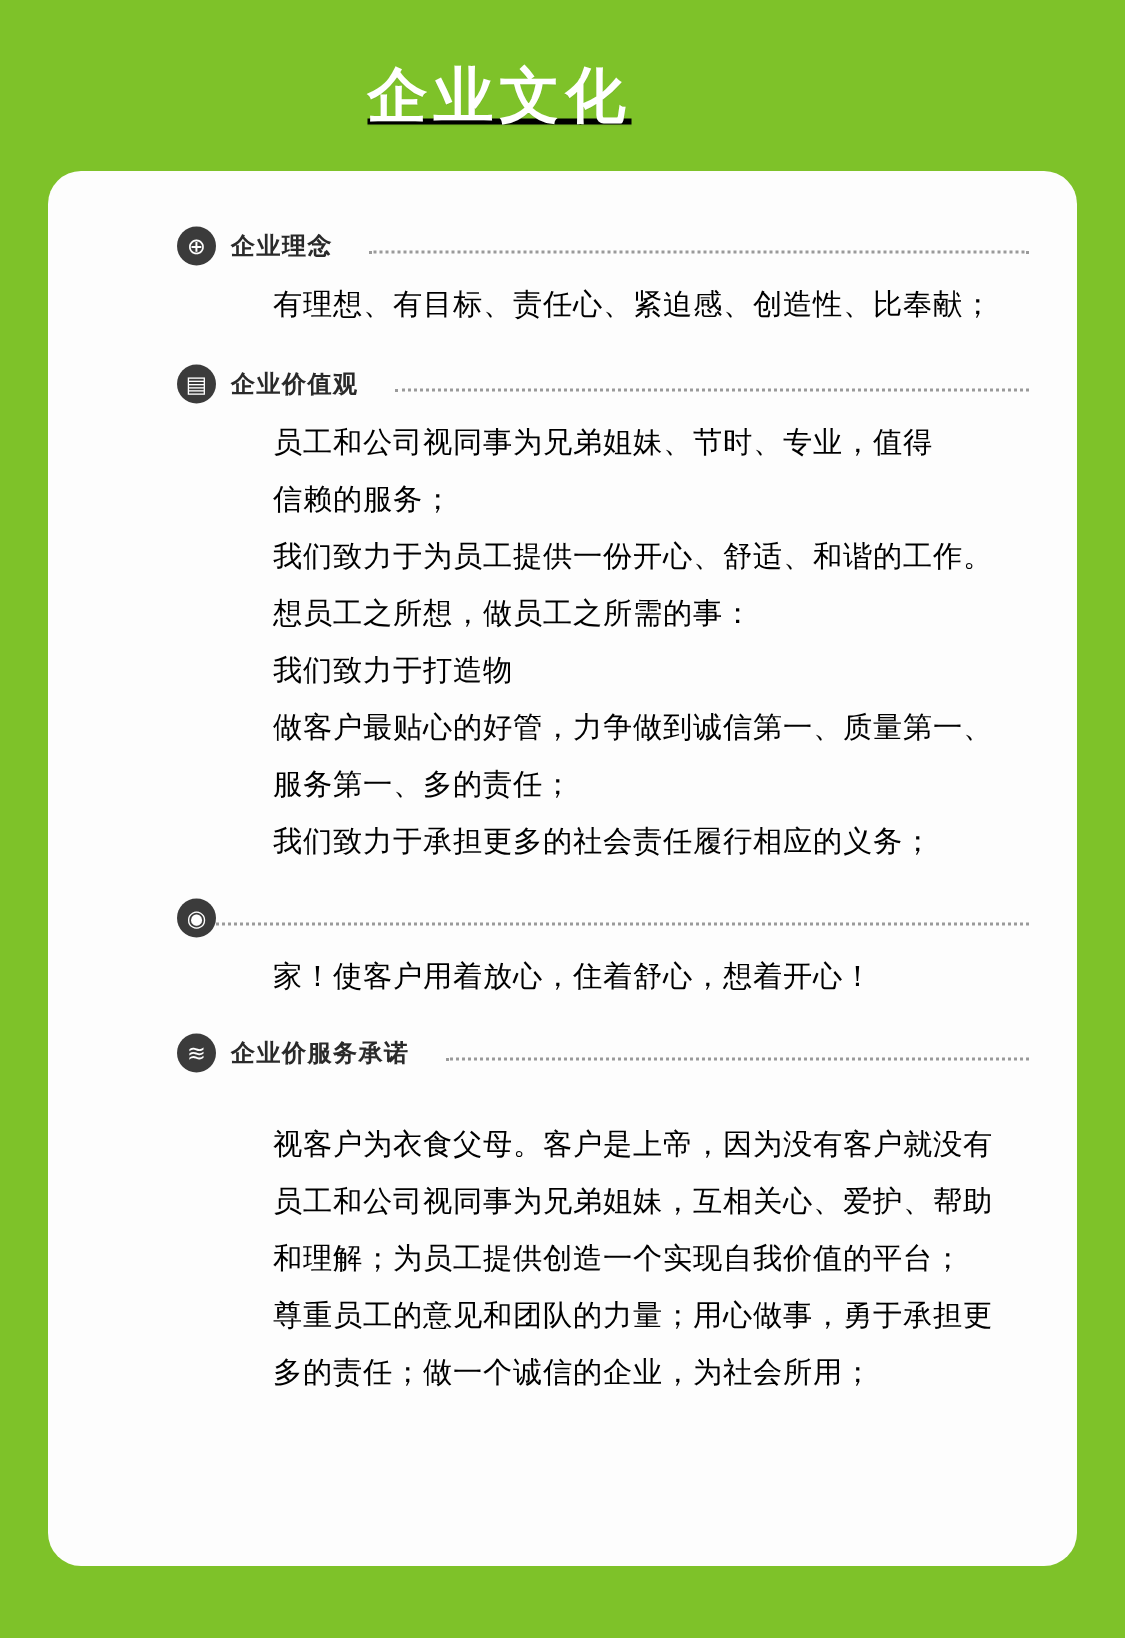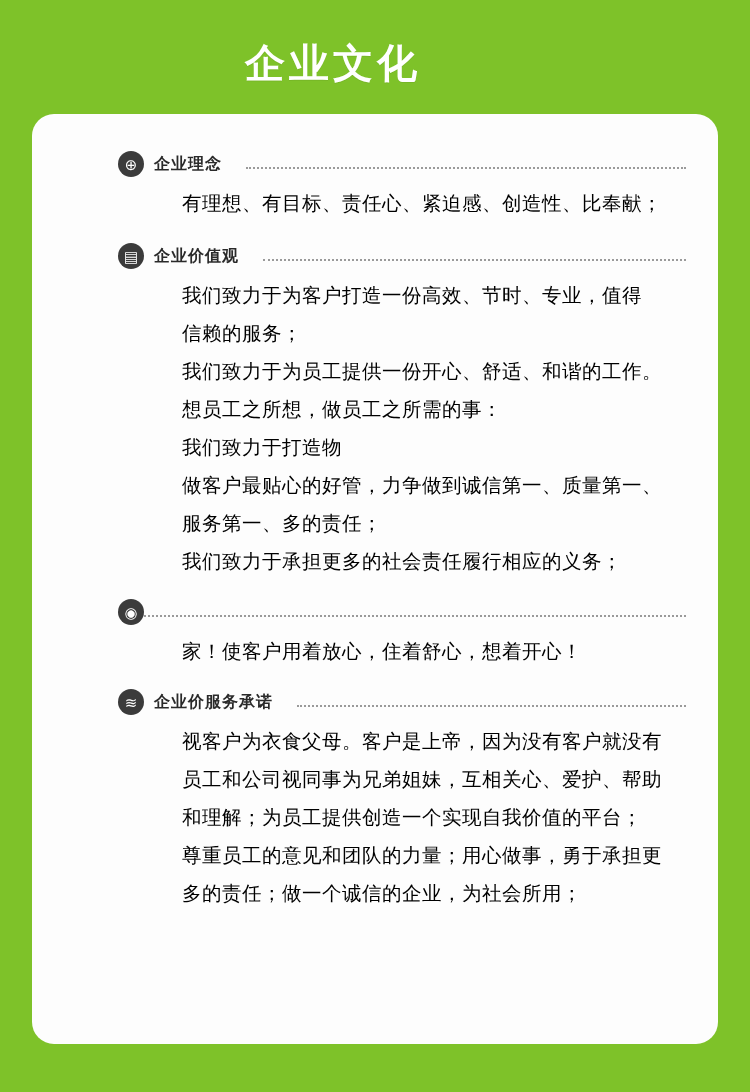--- a/index.html
+++ b/index.html
@@ -12,20 +12,21 @@
     background: #7ec229;
     font-family: "Liberation Sans", "DejaVu Sans", sans-serif;
     overflow: hidden;
   }
   .page {
     position: relative;
     width: 666px;
     height: 1092px;
     box-sizing: border-box;
     background: #7ec229;
+    text-decoration: underline;
   }
   .page-title {
     text-align: center;
     color: #ffffff;
     font-size: 40px;
     font-weight: bold;
     letter-spacing: 4px;
     padding-top: 36px;
     padding-bottom: 26px;
     margin: 0;
@@ -94,21 +95,21 @@
     line-height: 1.95;
     color: #000000;
     letter-spacing: 0.5px;
   }
   .sec-body p {
     margin: 0;
   }
   .sec-1 .sec-body { padding-bottom: 8px; }
   .sec-2 .sec-body { padding-bottom: 6px; }
   .sec-3 .sec-body { padding-bottom: 6px; }
-  .sec-4 .sec-body { padding-bottom: 0; }
+  .sec-4 .sec-body { padding-bottom: 0; margin-top: 22px; }
 </style>
 </head>
 <body>
 
 <div class="page">
 
   <h1 class="page-title">企业文化</h1>
 
   <div class="card">
 
@@ -123,21 +124,21 @@
       </div>
     </div>
 
     <div class="section sec-2">
       <div class="sec-head">
         <span class="sec-icon">▤</span>
         <span class="sec-title">企业价值观</span>
         <span class="dots"></span>
       </div>
       <div class="sec-body">
-        <p>我们致力于为客户打造一份高效、节时、专业，值得</p>
+        <p>员工和公司视同事为兄弟姐妹、节时、专业，值得</p>
         <p>信赖的服务；</p>
         <p>我们致力于为员工提供一份开心、舒适、和谐的工作。</p>
         <p>想员工之所想，做员工之所需的事：</p>
         <p>我们致力于打造物</p>
         <p>做客户最贴心的好管，力争做到诚信第一、质量第一、</p>
         <p>服务第一、多的责任；</p>
         <p>我们致力于承担更多的社会责任履行相应的义务；</p>
       </div>
     </div>
 

